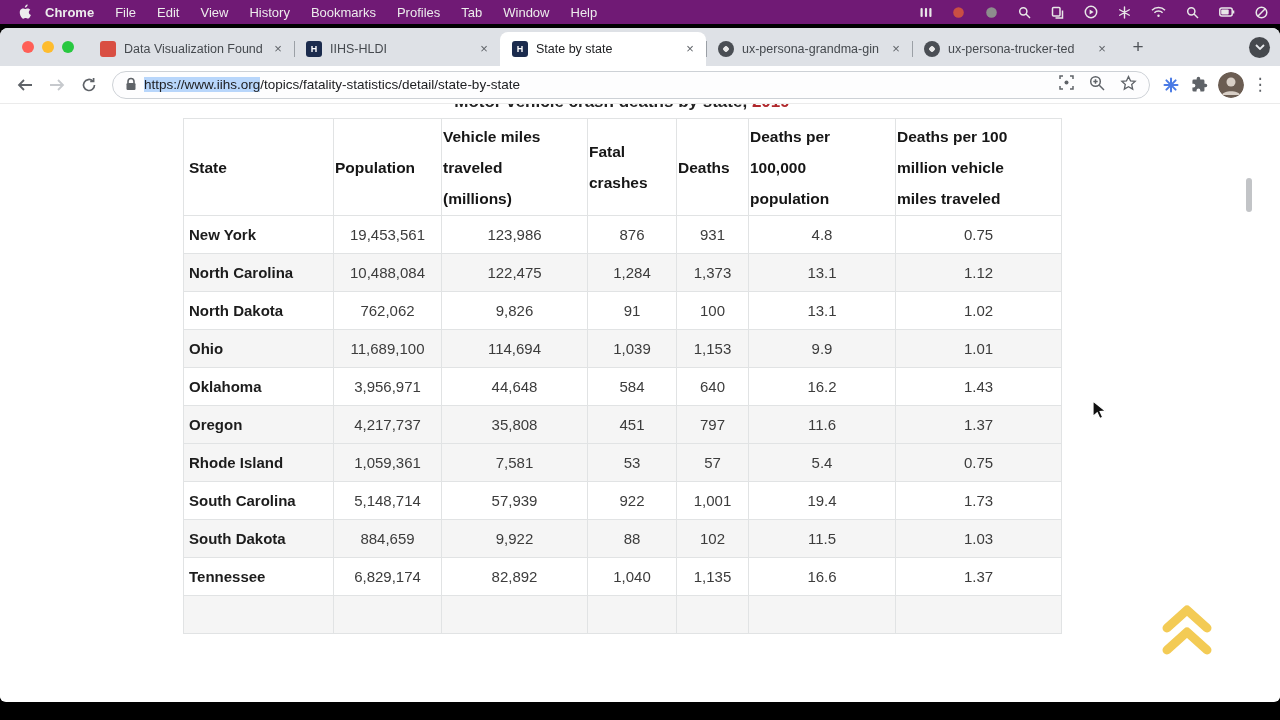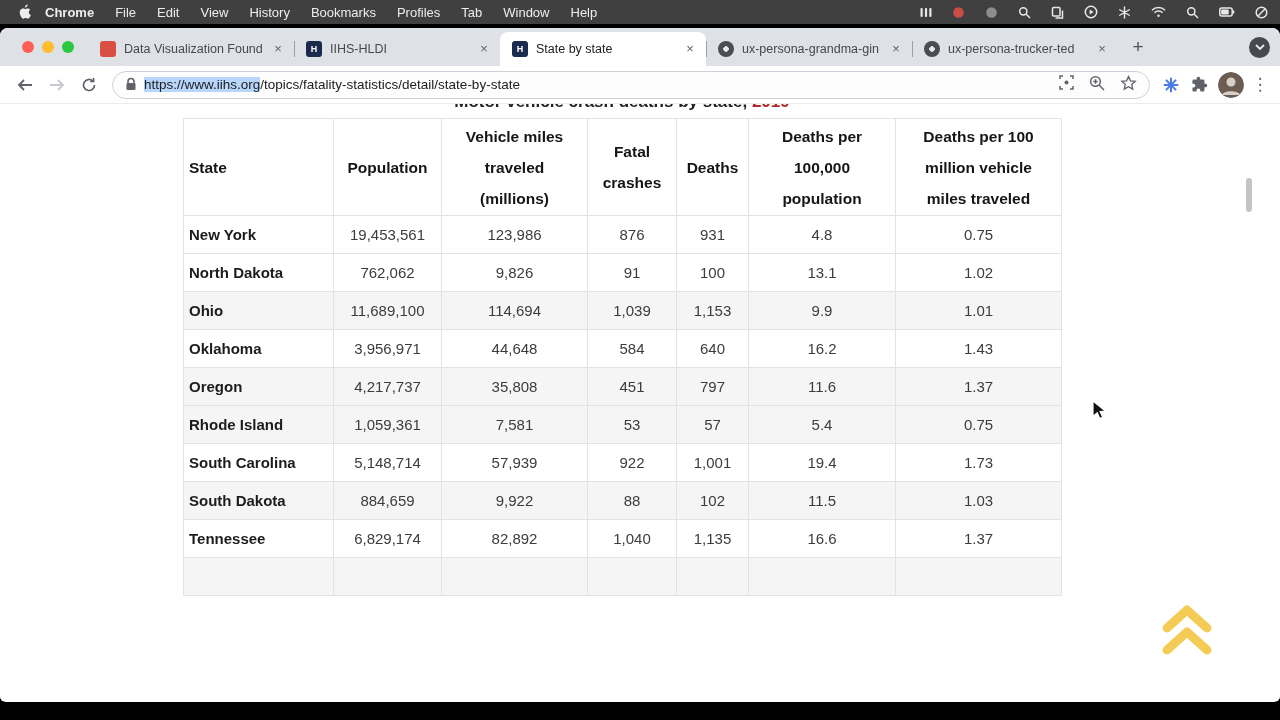--- a/index.html
+++ b/index.html
@@ -1,20 +1,20 @@
 <!DOCTYPE html>
 <html><head>
 <meta charset="utf-8">
 <style>
   html,body{margin:0;padding:0;}
   body{width:1280px;height:720px;background:#000;position:relative;overflow:hidden;
        font-family:"Liberation Sans","DejaVu Sans",sans-serif;}
 
   
-  .menubar{position:absolute;top:0;left:0;right:0;height:24px;background:#404040;
+  .menubar{position:absolute;top:0;left:0;right:0;height:24px;background:#701a75;
            display:flex;align-items:center;padding:0 12px;color:#ededed;font-size:13px;z-index:40;box-sizing:border-box;}
   .apple{display:flex;align-items:center;margin:0 14px 0 6px;}
   .menu-item{margin-right:21px;white-space:nowrap;}
   .menu-item.bold{font-weight:bold;}
   .status-icons{margin-left:auto;display:flex;align-items:center;}
   .status-icon{margin-left:20px;display:inline-flex;align-items:center;}
 
   
   .window{position:absolute;left:0;right:0;top:28px;height:674px;background:#fff;
           border-radius:8px 8px 6px 6px;overflow:hidden;}
@@ -54,21 +54,21 @@
 
   
   .viewport{position:relative;height:597px;background:#fff;overflow:hidden;}
   .caption{position:absolute;top:-13px;left:183px;width:878px;text-align:center;
            font-size:17px;font-weight:bold;color:#222;line-height:22px;white-space:nowrap;}
   .caption .red{color:#b0282c;}
 
   table.data{position:absolute;left:183px;top:14px;width:878px;border-collapse:collapse;table-layout:fixed;
              font-size:15px;color:#3c3c3c;background:#fff;}
   .data th,.data td{border:1px solid #e1e3e4;box-sizing:border-box;overflow:hidden;}
-  .data th{height:97px;font-size:15.5px;font-weight:bold;color:#161616;text-align:center;
+  .data th{height:97px;font-size:15.5px;font-weight:bold;color:#161616;text-align:left;
            line-height:31px;white-space:pre-line;vertical-align:middle;background:#fff;}
   .data td{height:38px;text-align:center;}
   .data th.c0,.data td.c0{text-align:left;padding-left:5px;}
   .data td.c0{font-weight:bold;color:#1c1c1c;}
   .data tr.alt td{background:#f5f5f5;}
 
   .scroll-thumb{position:absolute;right:28px;top:74px;width:6px;height:34px;background:#c2c4c7;border-radius:3px;}
   .backtop{position:absolute;left:1159px;top:497px;width:56px;height:58px;}
   .cursor{position:absolute;left:1092px;top:400px;z-index:60;pointer-events:none;}
 </style>
@@ -310,20 +310,29 @@
       <tbody id="table-body">
           <tr>
             <td class="c0">New York</td>
             <td class="c1">19,453,561</td>
             <td class="c2">123,986</td>
             <td class="c3">876</td>
             <td class="c4">931</td>
             <td class="c5">4.8</td>
             <td class="c6">0.75</td>
           </tr>
+          <tr class="alt">
+            <td class="c0">North Carolina</td>
+            <td class="c1">10,488,084</td>
+            <td class="c2">122,475</td>
+            <td class="c3">1,284</td>
+            <td class="c4">1,373</td>
+            <td class="c5">13.1</td>
+            <td class="c6">1.12</td>
+          </tr>
           <tr>
             <td class="c0">North Dakota</td>
             <td class="c1">762,062</td>
             <td class="c2">9,826</td>
             <td class="c3">91</td>
             <td class="c4">100</td>
             <td class="c5">13.1</td>
             <td class="c6">1.02</td>
           </tr>
           <tr class="alt">

